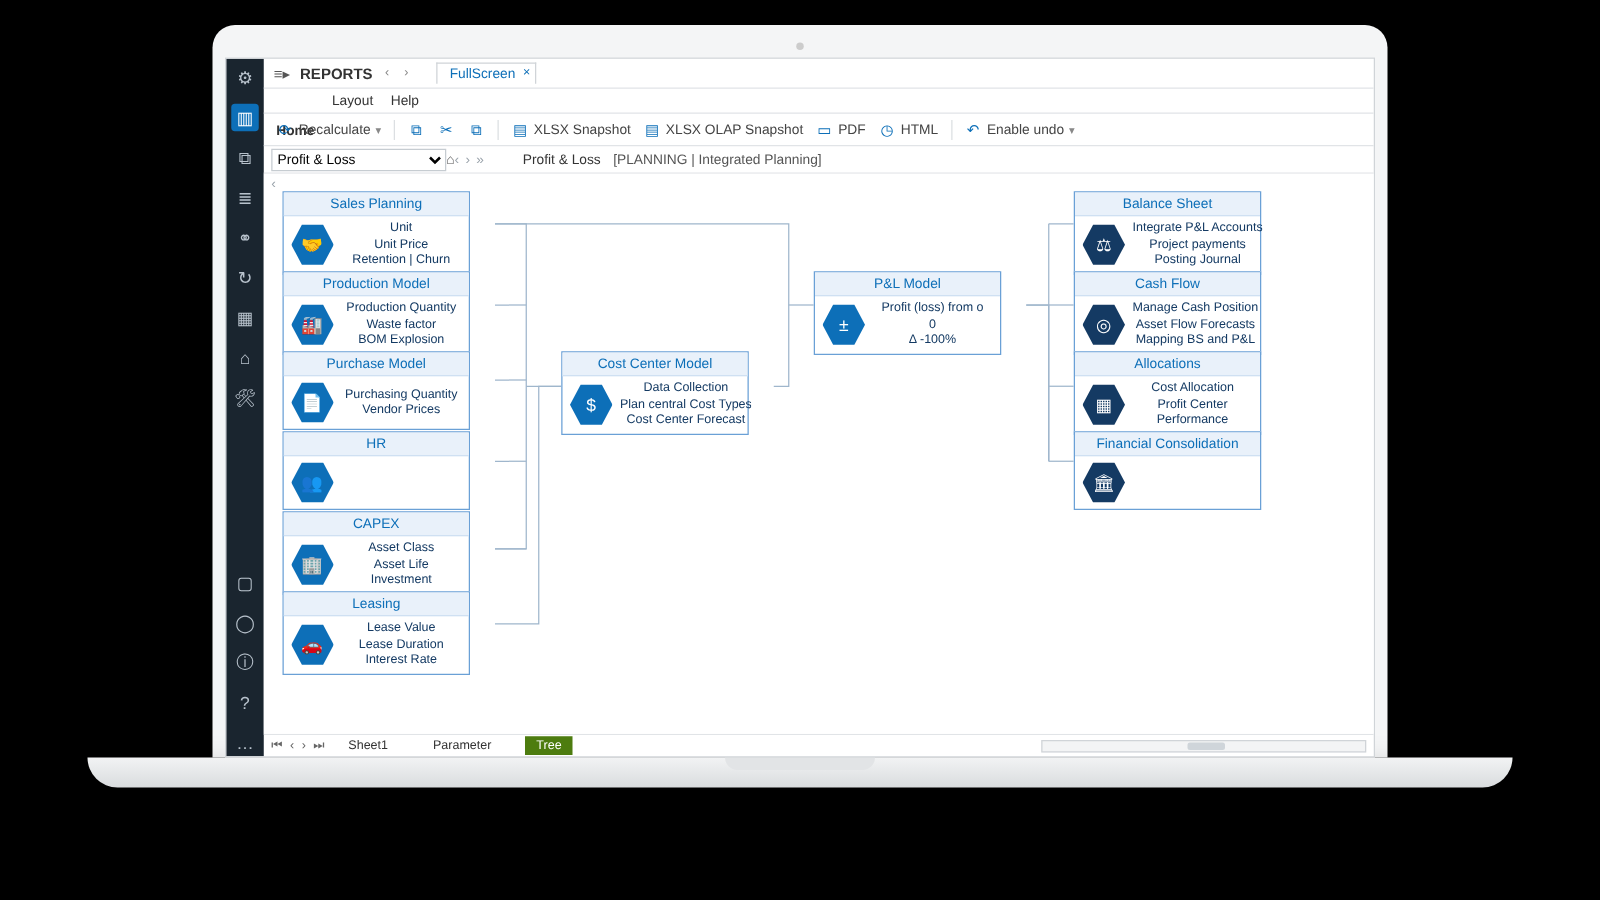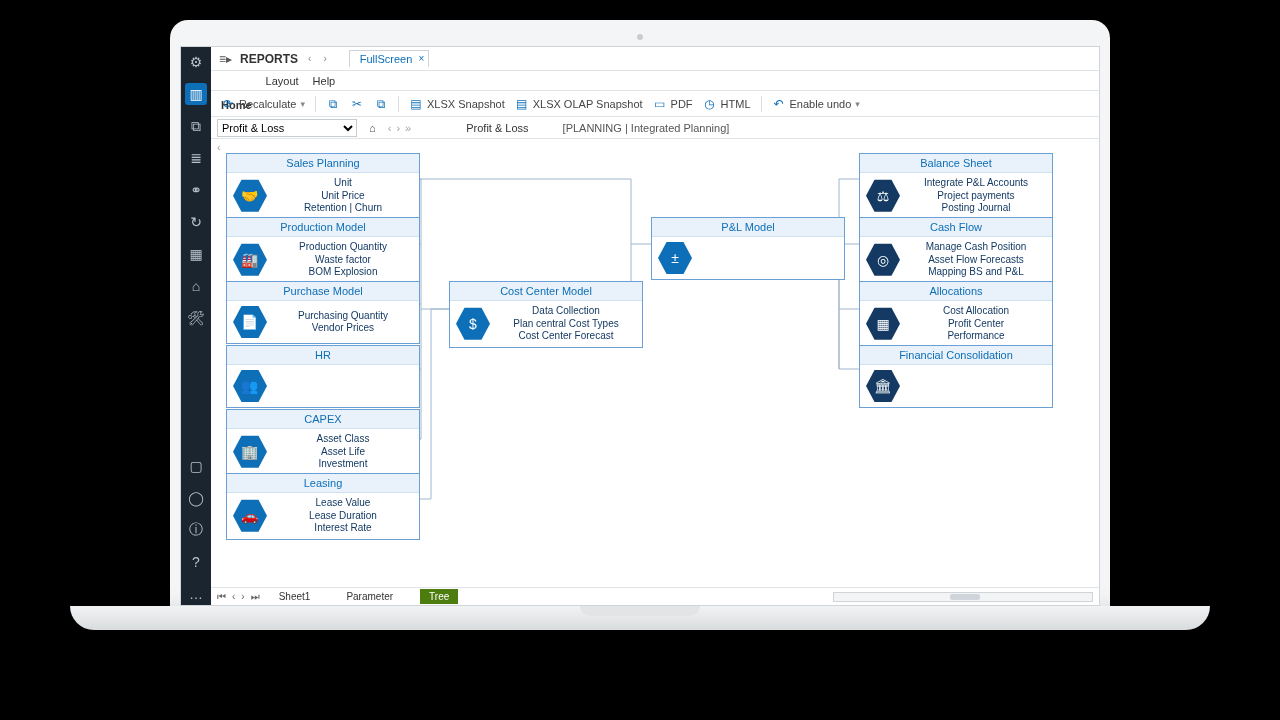--- a/index.html
+++ b/index.html
@@ -24,30 +24,30 @@
   .titlebar .navarr{color:#888;font-size:10px;padding:0 2px;cursor:pointer;}
   .tab{margin-left:12px;padding:2px 16px 2px 10px;border:1px solid #d0d4d8;border-bottom:none;color:#0d6fb8;position:relative;font-size:11px;}
   .tab .x{position:absolute;right:4px;top:2px;color:#0d6fb8;font-size:10px;cursor:pointer;}
   .menubar{height:20px;display:flex;align-items:center;gap:14px;padding:0 10px;border-bottom:1px solid #e1e4e7;font-size:11px;color:#333;}
   .menubar .mi{cursor:pointer;}
   .menubar .mi.sel{font-weight:700;margin-top:48px;}
   .toolbar{height:26px;display:flex;align-items:center;gap:10px;padding:0 10px;border-bottom:1px solid #e1e4e7;font-size:11px;color:#333;}
   .toolbar .tb{display:flex;align-items:center;gap:4px;cursor:pointer;color:#444;}
   .toolbar .sep{width:1px;height:16px;background:#dcdfe2;}
   .toolbar .ic{width:14px;height:14px;display:inline-flex;align-items:center;justify-content:center;color:#0d6fb8;font-size:12px;}
-  .subbar{height:22px;display:flex;align-items:center;gap:12px;padding:0 6px;border-bottom:1px solid #e1e4e7;font-size:11px;}
+  .subbar{height:22px;display:flex;align-items:center;gap:0;padding:0 6px;border-bottom:1px solid #e1e4e7;font-size:11px;}
   .subbar select{font-size:11px;height:18px;border:1px solid #c6ccd1;background:#fff;min-width:140px;}
   .subbar .home{color:#555;cursor:pointer;}
   .subbar .arrs{color:#9aa3ab;letter-spacing:1px;}
   .subbar .crumb{color:#333;}
   .subbar .ctx{color:#555;}
   .canvas{flex:1;position:relative;background:#fff;overflow:hidden;}
   .canvas .back{position:absolute;left:6px;top:2px;color:#9aa3ab;font-size:11px;cursor:pointer;}
   
-  .card{position:absolute;width:194px;border:1px solid #6aa0d6;background:#fff;}
+  .card{position:absolute;width:150px;border:1px solid #6aa0d6;background:#fff;}
   .card .hdr{background:#e9f1fa;color:#0d6fb8;text-align:center;font-size:11px;padding:3px 4px;border-bottom:1px solid #cfe0f2;}
   .card .body{display:flex;align-items:center;gap:6px;padding:4px 6px;}
   .hex{width:34px;height:34px;flex:none;display:flex;align-items:center;justify-content:center;color:#fff;font-size:14px;
        clip-path:polygon(25% 3%,75% 3%,100% 50%,75% 97%,25% 97%,0 50%);}
   .hex.blue{background:#0d6fb8;}
   .hex.navy{background:#143a63;}
   .lines{flex:1;text-align:center;color:#143a63;font-size:10px;line-height:1.25;}
   .lines div{white-space:nowrap;overflow:hidden;text-overflow:ellipsis;}
   svg.links{position:absolute;left:0;top:0;width:100%;height:100%;pointer-events:none;}
   svg.links path{stroke:#9fb6cc;stroke-width:1;fill:none;}
@@ -247,20 +247,25 @@
                       <div>Data Collection</div>
                       <div>Plan central Cost Types</div>
                       <div>Cost Center Forecast</div>
                     </div>
                   </div>
                 </div>
                 <div class="card" style="left: 440px; top: 78px;">
                   <div class="hdr">P&amp;L Model</div>
                   <div class="body">
                     <div class="hex blue">±</div>
+                    <div class="lines">
+                      <div>Profit (loss) from o</div>
+                      <div>0</div>
+                      <div>Δ -100%</div>
+                    </div>
                   </div>
                 </div>
                 <div class="card" style="left: 648px; top: 14px;">
                   <div class="hdr">Balance Sheet</div>
                   <div class="body">
                     <div class="hex navy">⚖</div>
                     <div class="lines">
                       <div>Integrate P&amp;L Accounts</div>
                       <div>Project payments</div>
                       <div>Posting Journal</div>

